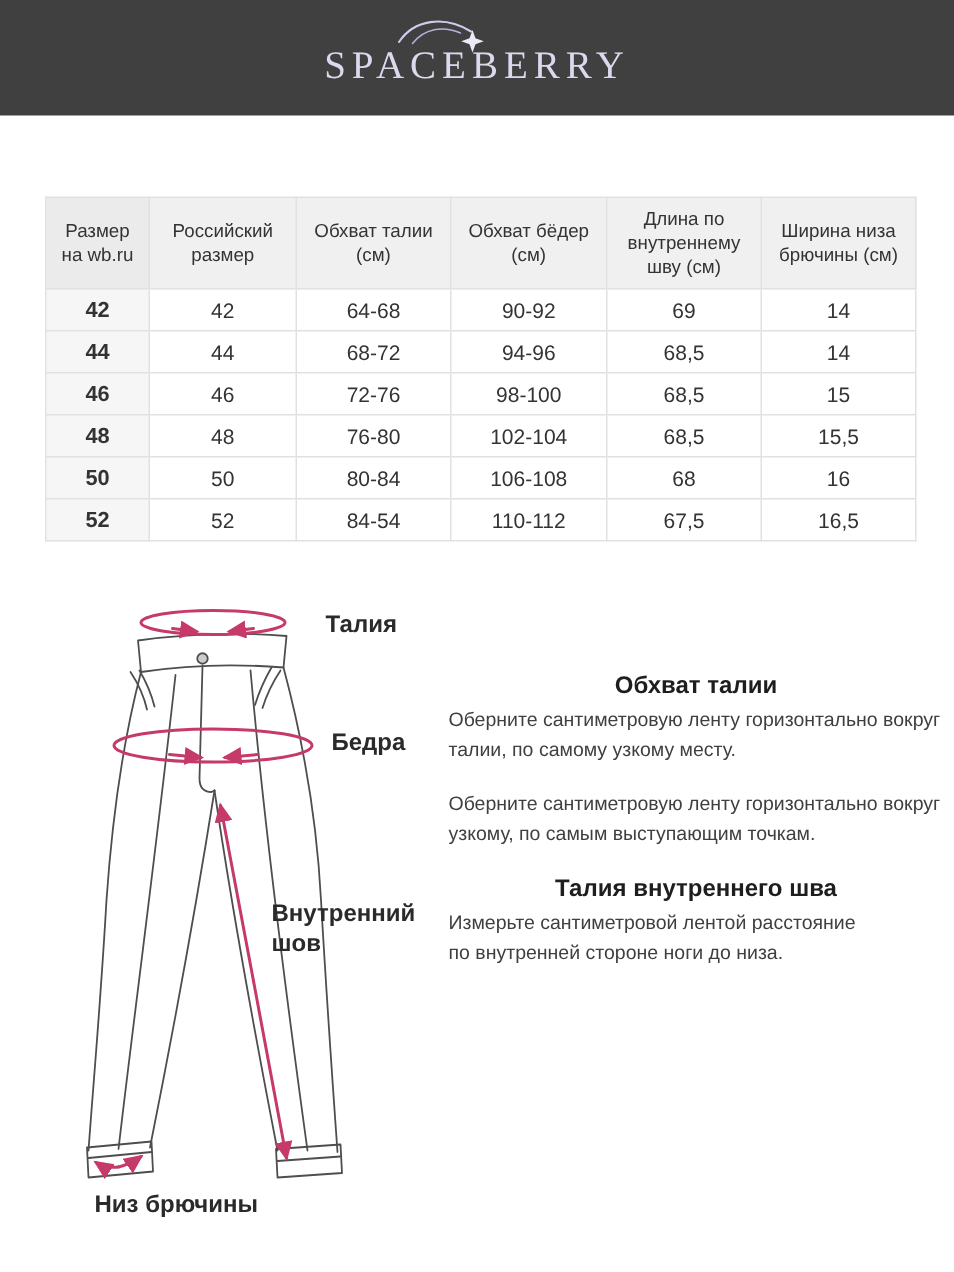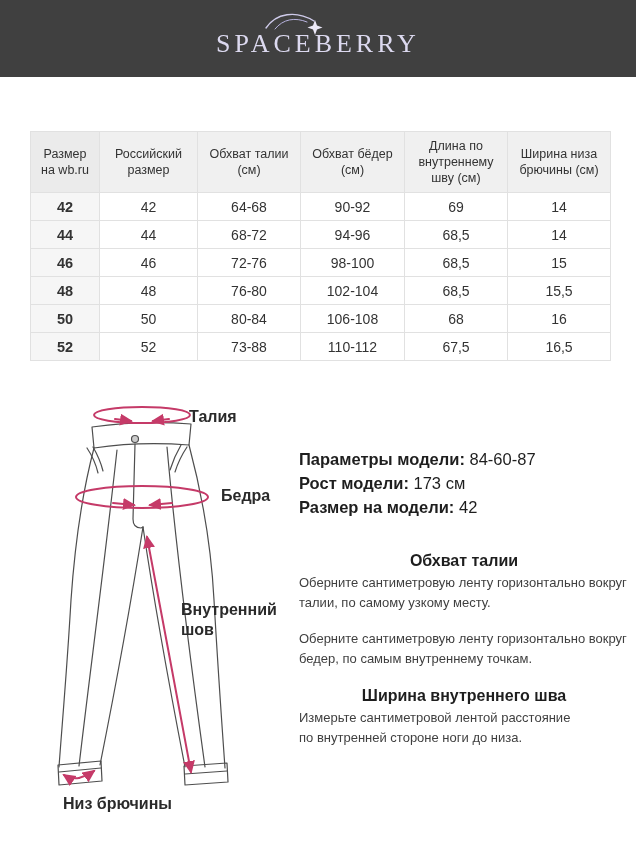--- a/index.html
+++ b/index.html
@@ -36,21 +36,21 @@
   }
   .size-table td:first-child{background:#f6f6f6;font-weight:700;font-size:14.5px;}
   .size-table col.c1{width:69px}.size-table col.c2{width:98px}
   .size-table col.c3{width:103px}.size-table col.c4{width:104px}
   .size-table col.c5{width:103px}.size-table col.c6{width:103px}
   
   .figure{position:absolute;left:25px;top:390px;width:272px;height:432px;}
   .fig-label{
     position:absolute;font-size:16px;font-weight:600;color:#2a2a2a;line-height:20px;
   }
-  .fig-label.waist{left:164px;top:17px;}
+  .fig-label.waist{left:192px;top:17px;}
   .fig-label.hips{left:196px;top:96px;}
   .fig-label.inseam{left:156px;top:210px;width:104px;}
   .fig-label.hem{left:38px;top:404px;}
   
   .info-col{position:absolute;left:299px;top:447px;width:330px;}
   .model-block{margin:0 0 31px 0;}
   .model-line{font-size:16.5px;line-height:24px;color:#1e1e1e;white-space:nowrap;}
   .model-line .lbl{font-weight:700;}
   .model-line .val{font-weight:400;}
   .guide-section{margin:0 0 17px 0;}
@@ -129,21 +129,21 @@
         <td>50</td>
         <td>50</td>
         <td>80-84</td>
         <td>106-108</td>
         <td>68</td>
         <td>16</td>
       </tr>
       <tr>
         <td>52</td>
         <td>52</td>
-        <td>73-88</td>
+        <td>84-54</td>
         <td>110-112</td>
         <td>67,5</td>
         <td>16,5</td>
       </tr>
     </tbody>
 </table>
 
 <div class="figure">
   <svg width="272" height="432" viewBox="0 0 272 432">
     <defs>
@@ -193,44 +193,30 @@
       <path d="M54,388 Q62,386 69,381" marker-end="url(#arr)"></path>
     </g>
   </svg>
   <div class="fig-label waist">Талия</div>
   <div class="fig-label hips">Бедра</div>
   <div class="fig-label hem">Низ брючины</div>
   <div class="fig-label inseam">Внутренний шов</div>
 </div>
 
 <div class="info-col">
-  <div class="model-block">
-    <div class="model-line">
-      <span class="lbl">Параметры модели:</span>
-      <span class="val">84-60-87</span>
-    </div>
-    <div class="model-line">
-      <span class="lbl">Рост модели:</span>
-      <span class="val">173 см</span>
-    </div>
-    <div class="model-line">
-      <span class="lbl">Размер на модели:</span>
-      <span class="val">42</span>
-    </div>
-  </div>
 
   <div class="guide-section">
     <div class="guide-title">Обхват талии</div>
     <div class="guide-text-line">Оберните сантиметровую ленту горизонтально вокруг</div>
     <div class="guide-text-line">талии, по самому узкому месту.</div>
   </div>
 
   <div class="guide-section">
     <div class="guide-text-line">Оберните сантиметровую ленту горизонтально вокруг</div>
-    <div class="guide-text-line">бедер, по самым внутреннему точкам.</div>
+    <div class="guide-text-line">узкому, по самым выступающим точкам.</div>
   </div>
 
   <div class="guide-section">
-    <div class="guide-title">Ширина внутреннего шва</div>
+    <div class="guide-title">Талия внутреннего шва</div>
     <div class="guide-text-line">Измерьте сантиметровой лентой расстояние</div>
     <div class="guide-text-line">по внутренней стороне ноги до низа.</div>
   </div>
 </div>
 
 </body></html>

